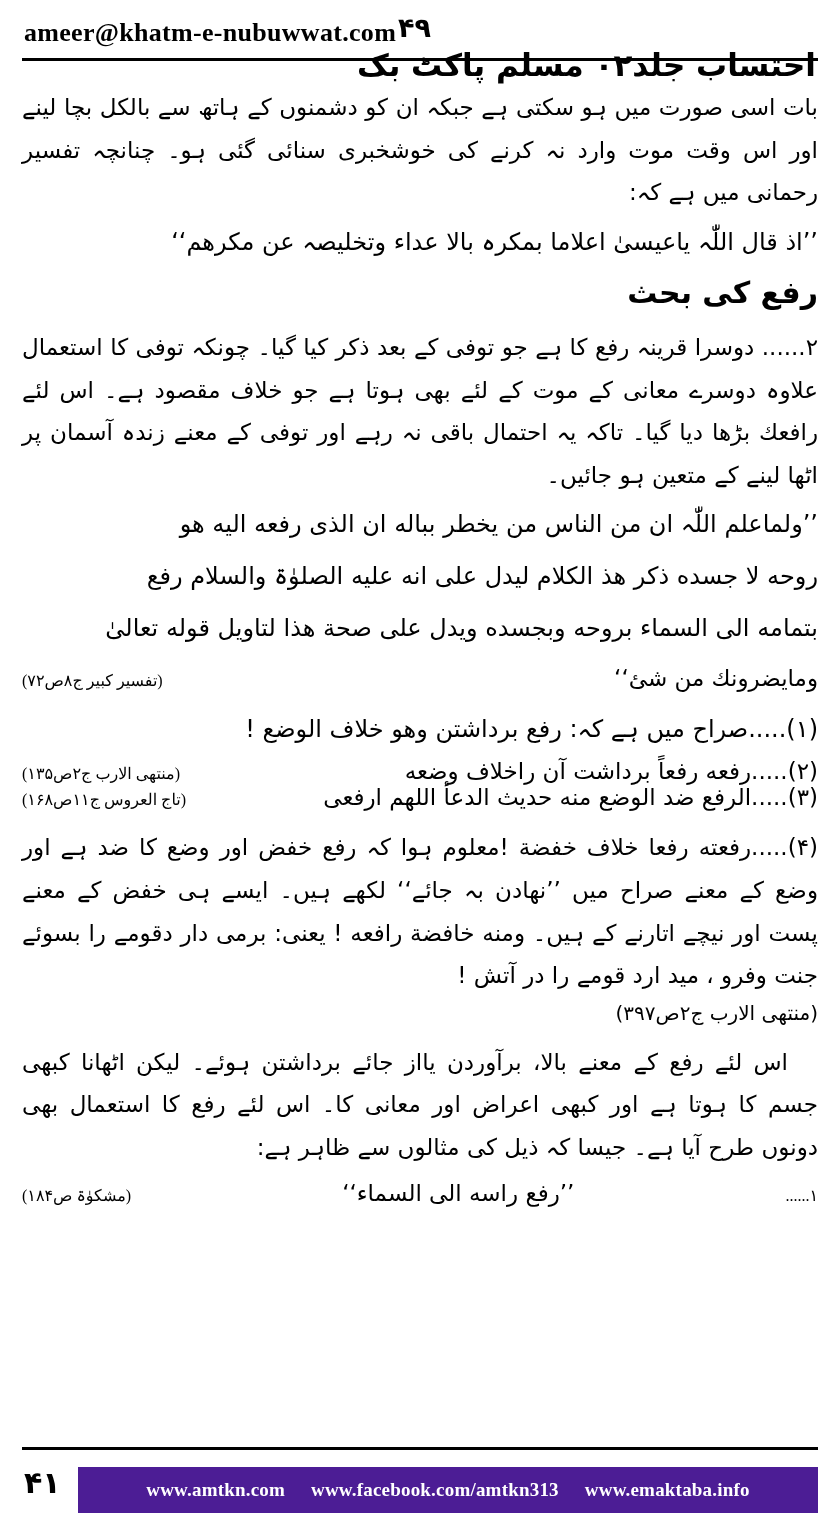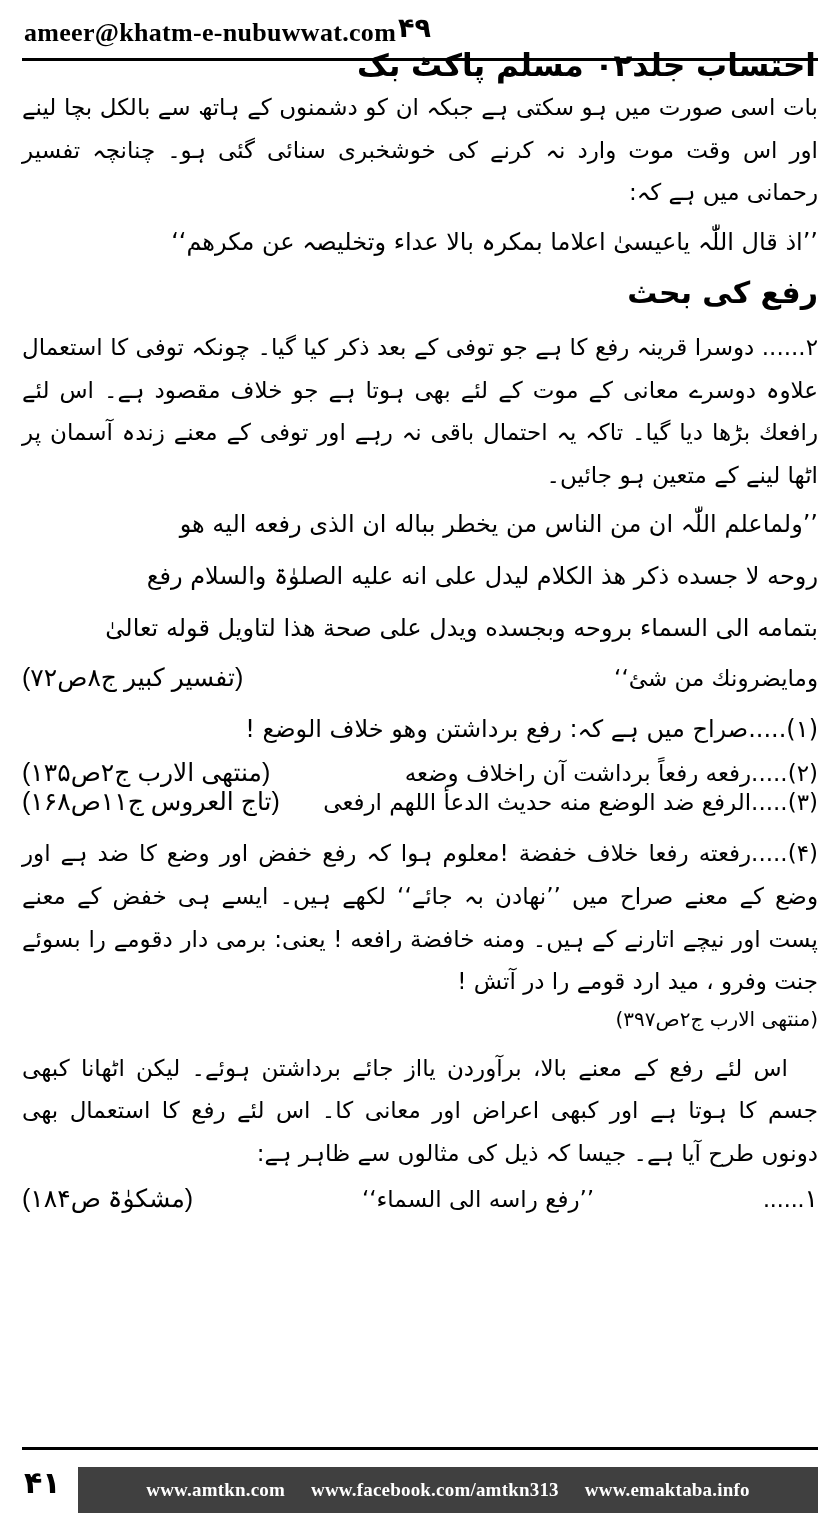--- a/index.html
+++ b/index.html
@@ -129,22 +129,22 @@
     align-items: baseline;
     justify-content: space-between;
     gap: 14px;
   }
   .line-row .main {
     font-family: "DejaVu Sans", sans-serif;
     font-size: 23px;
     direction: rtl;
   }
   .line-row .cite {
-    font-family: Liberation Sans, sans-serif;
-    font-size: 25px;
+    font-family: Liberation Serif, serif;
+    font-size: 16px;
     direction: rtl;
     white-space: nowrap;
   }
 
   
   .footer {
     position: absolute;
     left: 0;
     right: 0;
     bottom: 0;
@@ -157,21 +157,21 @@
     top: 0px;
     height: 3px;
     background: #000;
   }
   .footer-bar {
     position: absolute;
     left: 78px;
     right: 22px;
     top: 20px;
     height: 46px;
-    background: #404040;
+    background: #4c1d95;
     color: #fff;
     display: flex;
     align-items: center;
     justify-content: center;
     gap: 26px;
     font-family: "Liberation Serif", serif;
     font-size: 19px;
     font-weight: bold;
     letter-spacing: 0.2px;
   }

